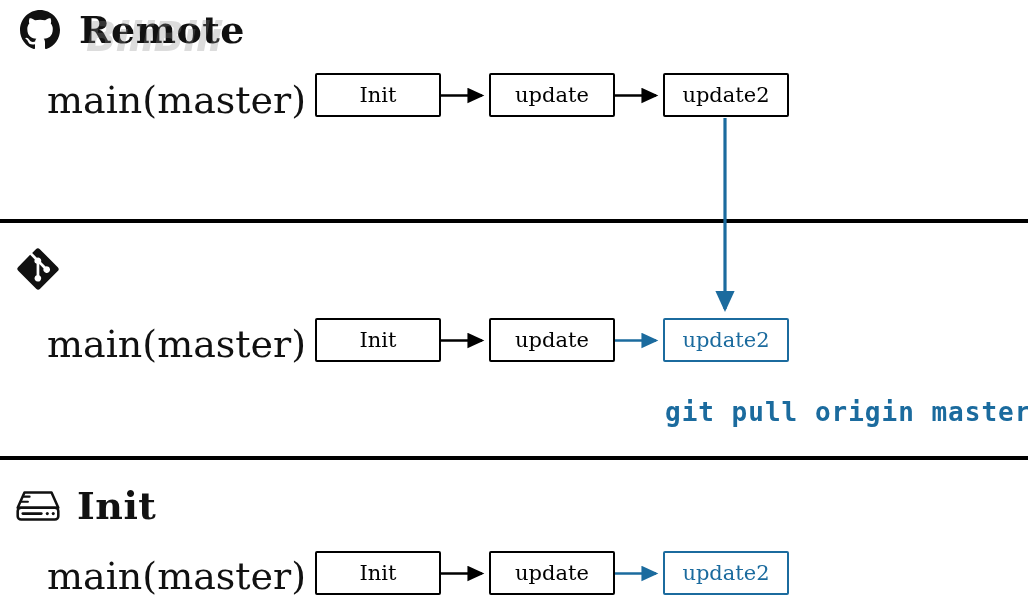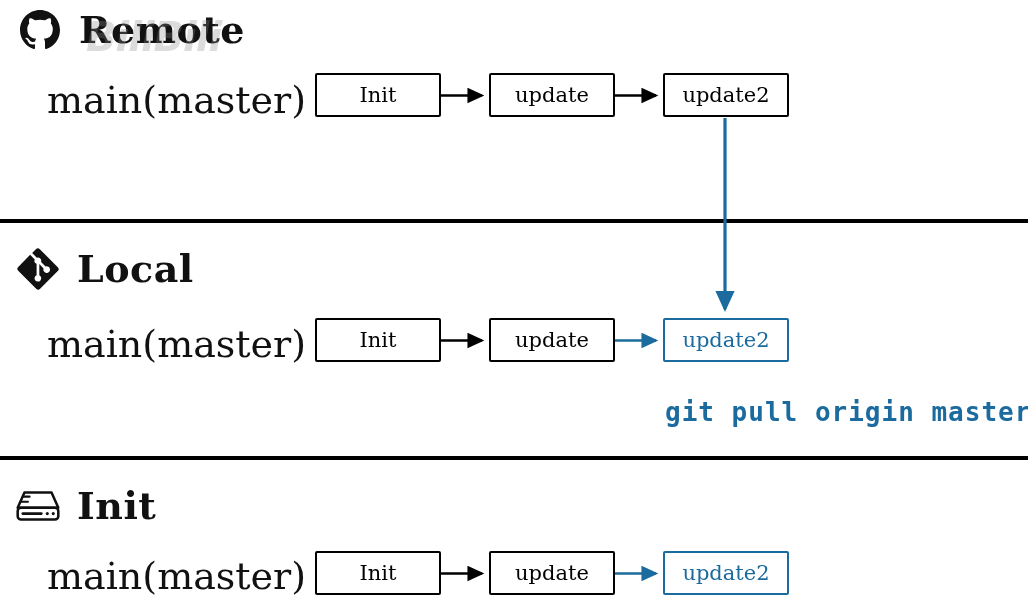--- a/index.html
+++ b/index.html
@@ -181,21 +181,20 @@
   <div class="commit-node" id="node-remote-update2">update2</div>
 
   <div class="section-header" id="header-local">
     <span class="icon-wrap">
       <svg width="42" height="42" viewBox="0 0 48 48" aria-hidden="true">
         <path fill="#111111" d="M46.6 21.9L26.1 1.4a3.2 3.2 0 0 0-4.5 0l-4.3 4.3 5.4 5.4a3.8 3.8 0 0 1 4.8 4.8l5.2 5.2a3.8 3.8
           0 1 1-2.3 2.2l-4.9-4.9v12.8a3.8 3.8 0 1 1-3.1-.1V18.1a3.8 3.8 0 0 1-2.1-5l-5.3-5.3L1.4 21.6a3.2 3.2 0 0 0 0 4.5l20.5
           20.5a3.2 3.2 0 0 0 4.5 0l20.2-20.2a3.2 3.2 0 0 0 0-4.5z"></path>
       </svg>
     </span>
-    <span class="section-title">Local</span>
   </div>
 
   <div class="branch-label" id="branch-local">main(master)</div>
 
   <div class="commit-node" id="node-local-init">Init</div>
   <div class="commit-node" id="node-local-update">update</div>
   <div class="commit-node accent" id="node-local-update2">update2</div>
 
   <div class="command-text" id="command-pull">git pull origin master</div>
 

